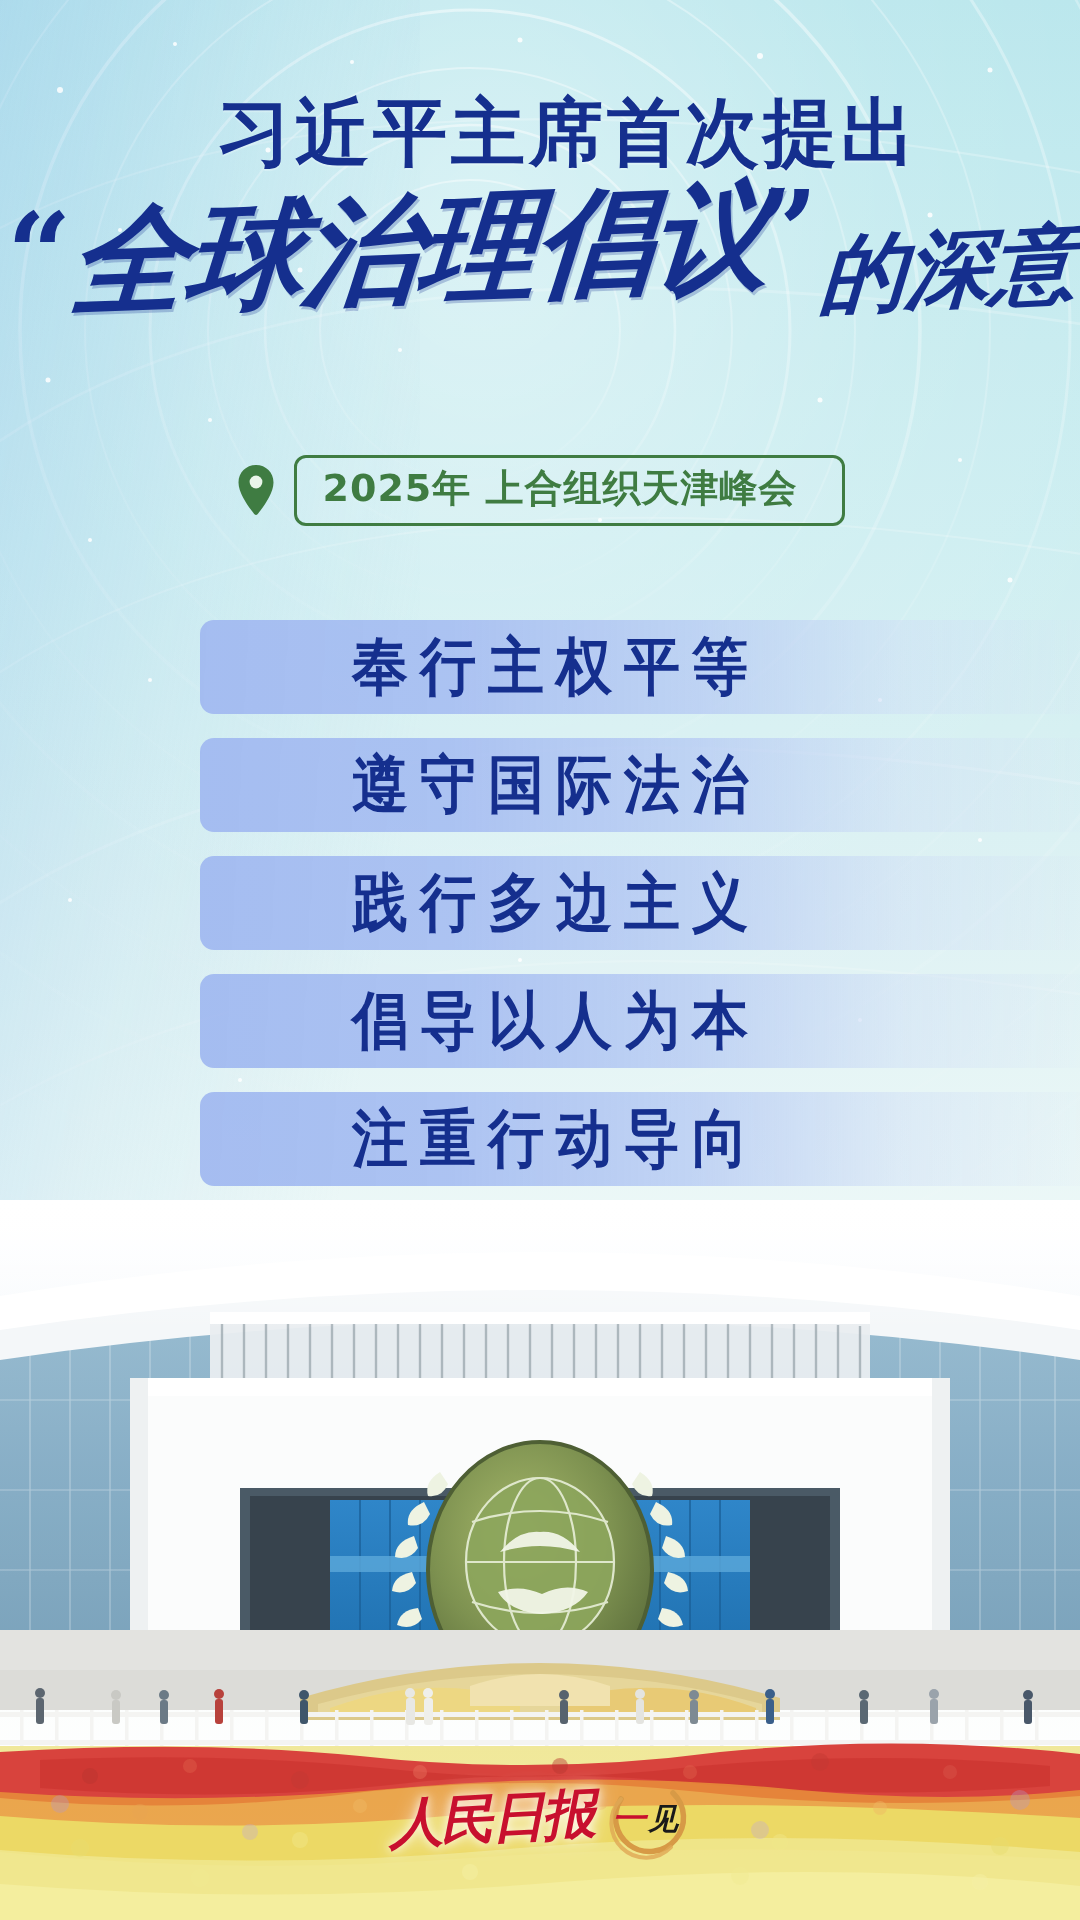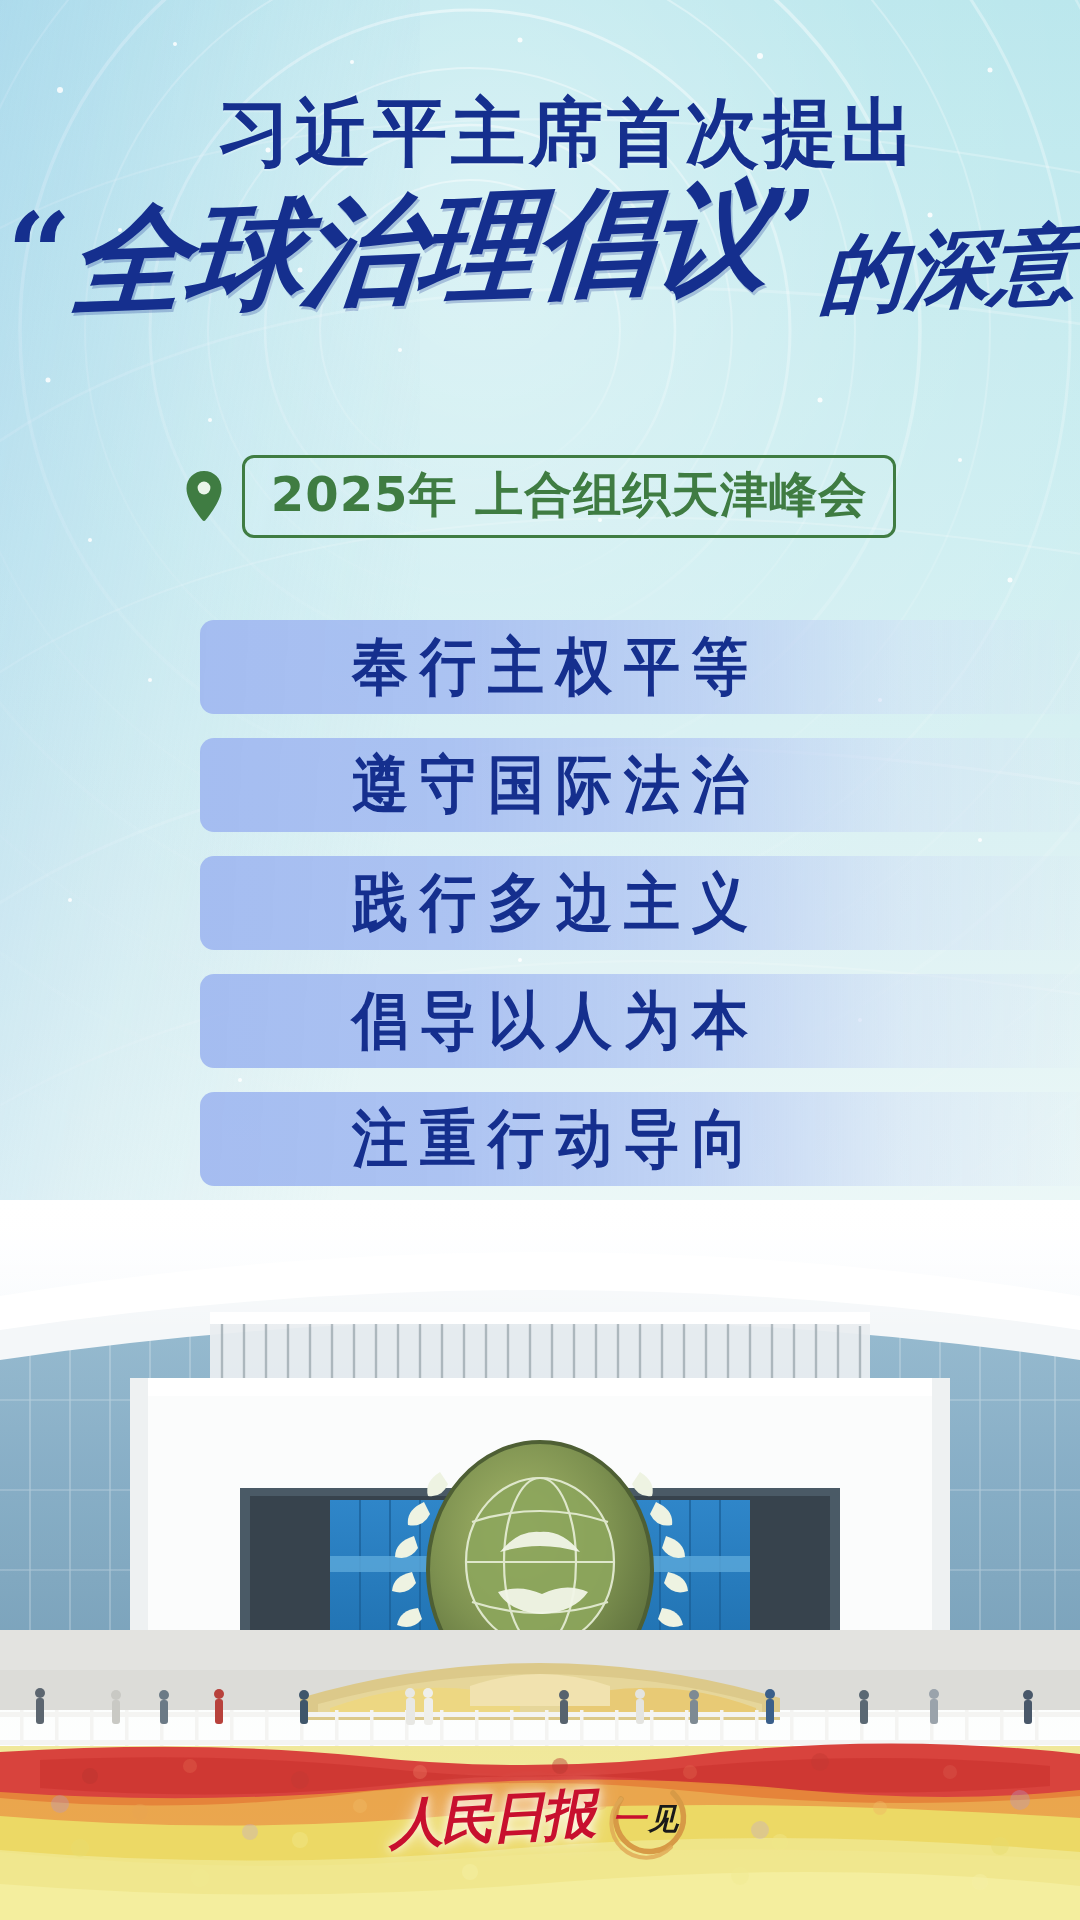--- a/index.html
+++ b/index.html
@@ -74,22 +74,22 @@
   }
 
   
   .badge-row{
     position:absolute;left:0;top:455px;width:1080px;
     display:flex;align-items:center;justify-content:center;gap:18px;
   }
   .pin-icon{width:40px;height:52px;display:block;}
   .badge{
     border:3px solid #3f7c42;border-radius:12px;
-    padding:8px 26px 12px 26px;
-    color:#3f7c42;font-size:48px;line-height:1.18;font-weight:bold;
+    padding:8px 44px 12px 26px;
+    color:#3f7c42;font-size:38px;line-height:1.18;font-weight:bold;
     letter-spacing:1px;white-space:nowrap;
     background:rgba(255,255,255,0.06);
     font-family:"DejaVu Sans","Liberation Sans",sans-serif;
   }
 
   
   .pill-list{position:absolute;left:0;top:620px;width:852px;}
   .pill{
     position:relative;height:94px;margin:0 0 24px 0;width:900px;left:200px;
     border-radius:14px;

